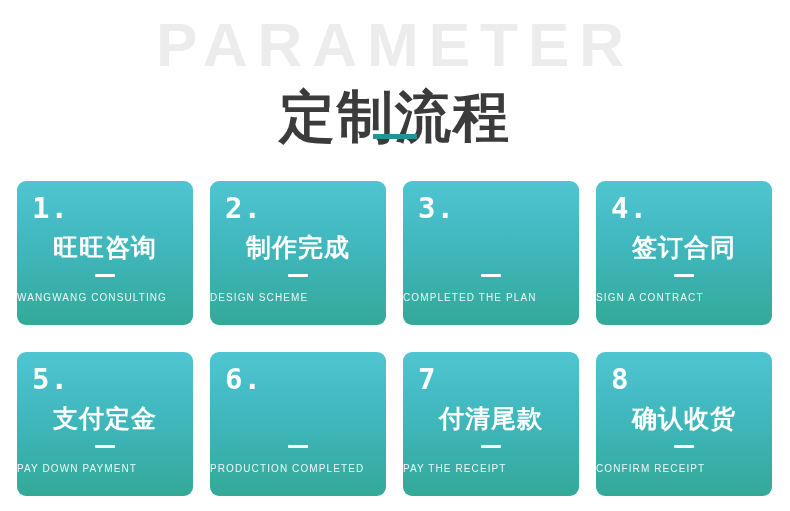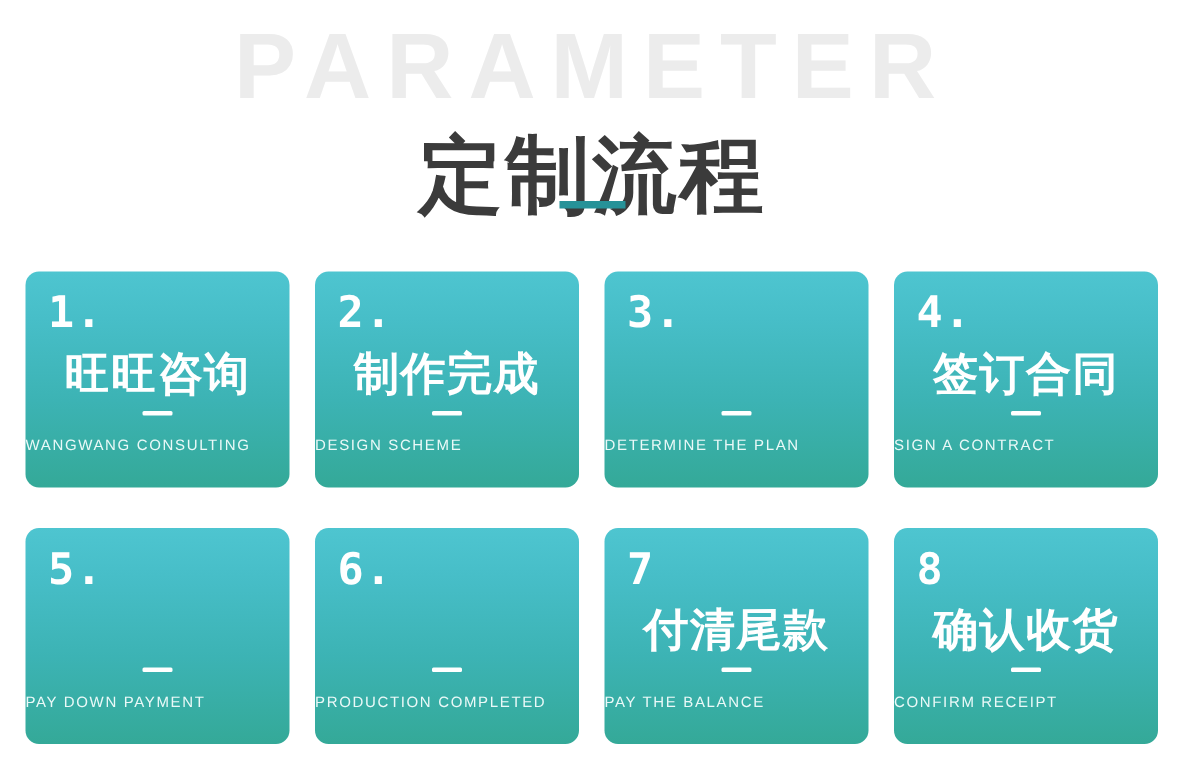--- a/index.html
+++ b/index.html
@@ -92,21 +92,21 @@
     letter-spacing: 1px;
     font-family: "DejaVu Sans Mono", "Liberation Mono", monospace;
   }
 
   .card-title {
     position: absolute;
     top: 54px;
     left: 0;
     width: 100%;
     text-align: center;
-    font-size: 30px;
+    font-size: 25px;
     font-weight: 700;
     color: #ffffff;
     line-height: 1;
     letter-spacing: 1px;
     white-space: nowrap;
   }
 
   .card-rule {
     position: absolute;
     top: 93px;
@@ -153,47 +153,48 @@
   <div class="card">
     <div class="card-num">2.</div>
     <div class="card-title">制作完成</div>
     <div class="card-rule"></div>
     <div class="card-sub">DESIGN SCHEME</div>
   </div>
 
   <div class="card">
     <div class="card-num">3.</div>
     <div class="card-rule"></div>
-    <div class="card-sub">DETERMINE THE PLAN</div>
+    <div class="card-sub">COMPLETED THE PLAN</div>
   </div>
 
   <div class="card">
     <div class="card-num">4.</div>
     <div class="card-title">签订合同</div>
     <div class="card-rule"></div>
     <div class="card-sub">SIGN A CONTRACT</div>
   </div>
 
   <div class="card">
     <div class="card-num">5.</div>
+    <div class="card-title">支付定金</div>
     <div class="card-rule"></div>
     <div class="card-sub">PAY DOWN PAYMENT</div>
   </div>
 
   <div class="card">
     <div class="card-num">6.</div>
     <div class="card-rule"></div>
     <div class="card-sub">PRODUCTION COMPLETED</div>
   </div>
 
   <div class="card">
     <div class="card-num">7</div>
     <div class="card-title">付清尾款</div>
     <div class="card-rule"></div>
-    <div class="card-sub">PAY THE BALANCE</div>
+    <div class="card-sub">PAY THE RECEIPT</div>
   </div>
 
   <div class="card">
     <div class="card-num">8</div>
     <div class="card-title">确认收货</div>
     <div class="card-rule"></div>
     <div class="card-sub">CONFIRM RECEIPT</div>
   </div>
 
 </div>

